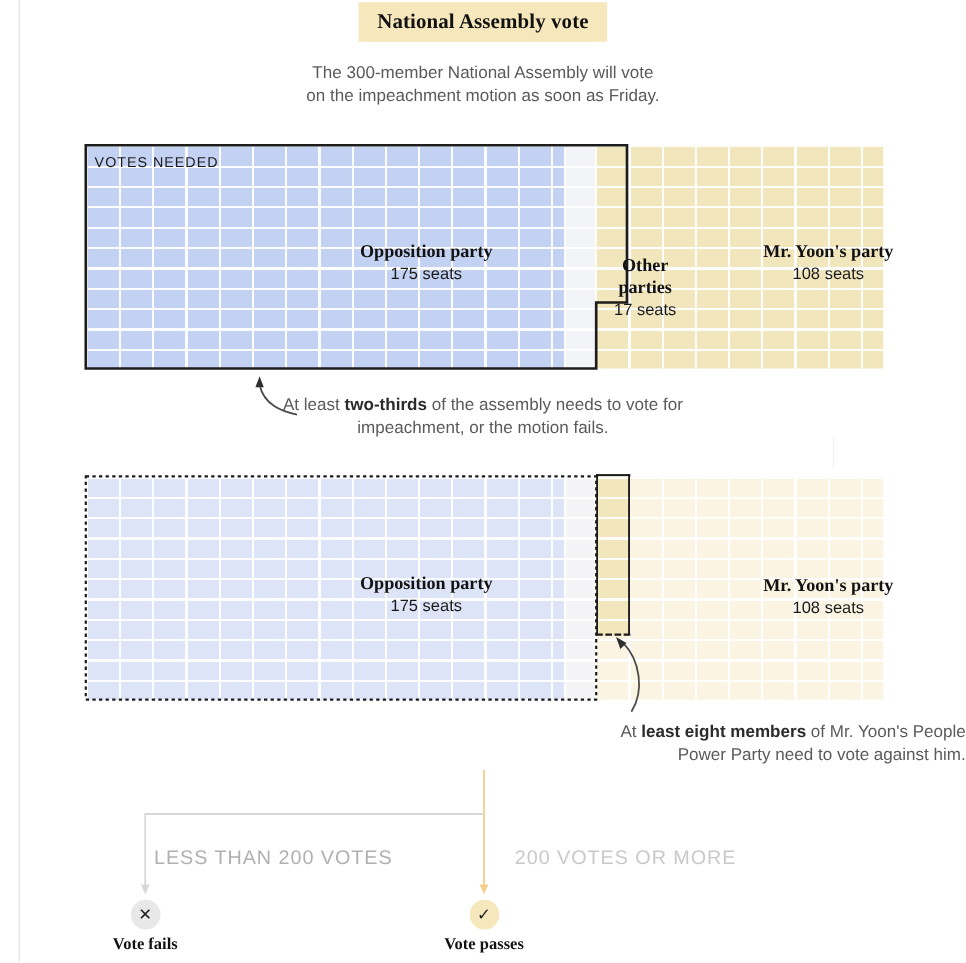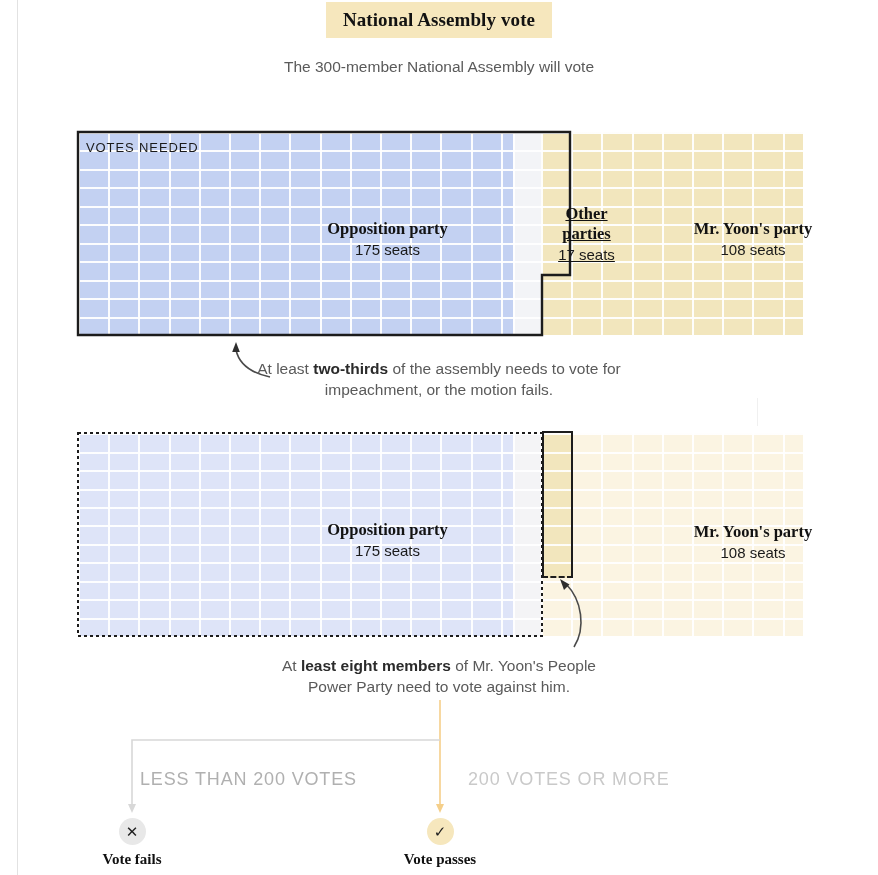--- a/index.html
+++ b/index.html
@@ -95,21 +95,21 @@
   .band-label .name {
     font-family: "Liberation Serif", serif; font-weight: bold; font-size: 16.5px;
     display: block; color: #121212;
   }
   .band-label .seats {
     font-family: "Liberation Sans", sans-serif; font-size: 15px; display: block;
     color: #1a1a1a; margin-top: 1px;
   }
 
   .lbl-opp1   { left: 172px; top: 87px; width: 275px; }
-  .lbl-other1 { left: 456px; top: 72px; width: 105px; text-decoration: underline; }
+  .lbl-other1 { left: 456px; top: 99px; width: 105px; }
   .lbl-yoon1  { left: 555px; top: 87px; width: 240px; }
   .lbl-opp2   { left: 172px; top: 87px; width: 275px; }
   .lbl-yoon2  { left: 555px; top: 89px; width: 240px; }
 
   
   .hl-col {
     position: absolute; left: 464px; top: -2px; width: 31px; height: 147px;
     background: #f2e6bd;
     border: 2px solid #1c1c1c;
     border-bottom-style: dashed;
@@ -119,21 +119,21 @@
     background-image: repeating-linear-gradient(to bottom, rgba(255,255,255,.9) 0 2px, transparent 2px 18.5px);
   }
 
   
   .annot {
     position: absolute; text-align: center; width: 878px; left: 0;
     font-size: 15.5px; line-height: 21px; color: #5a5a5a;
   }
   .annot b { color: #2b2b2b; font-weight: bold; }
   .annot-1 { top: 358px; }
-  .annot-2 { top: 655px; }
+  .annot-2 { top: 655px; text-align: right; }
   .annot span.l { display: block; }
 
   .arrow-svg { position: absolute; pointer-events: none; overflow: visible; }
   .arrow-1 { left: 226px; top: 340px; width: 46px; height: 38px; }
   .arrow-2 { left: 538px; top: 570px; width: 60px; height: 78px; }
 
   
   .flow-svg { position: absolute; left: 120px; top: 700px; width: 640px; height: 120px; pointer-events: none; }
 
   .flow-caption {
@@ -162,20 +162,21 @@
 <body>
 
 <div class="left-rule"></div>
 <div class="faint-rule"></div>
 
 <div class="title-wrap">
   <div class="title-chip">National Assembly vote</div>
 </div>
 <div class="subtitle">
   <span>The 300-member National Assembly will vote</span>
+  <span>on the impeachment motion as soon as Friday.</span>
 </div>
 
 <div class="chart chart1">
   <div class="seatgrid">
     <div class="band c1-opp" style="width:435px"></div>
     <div class="band c1-other" style="width:28px"></div>
     <div class="band c1-yoon" style="width:262px"></div>
   </div>
 
   <svg class="outline-svg" viewBox="0 0 729 207">

